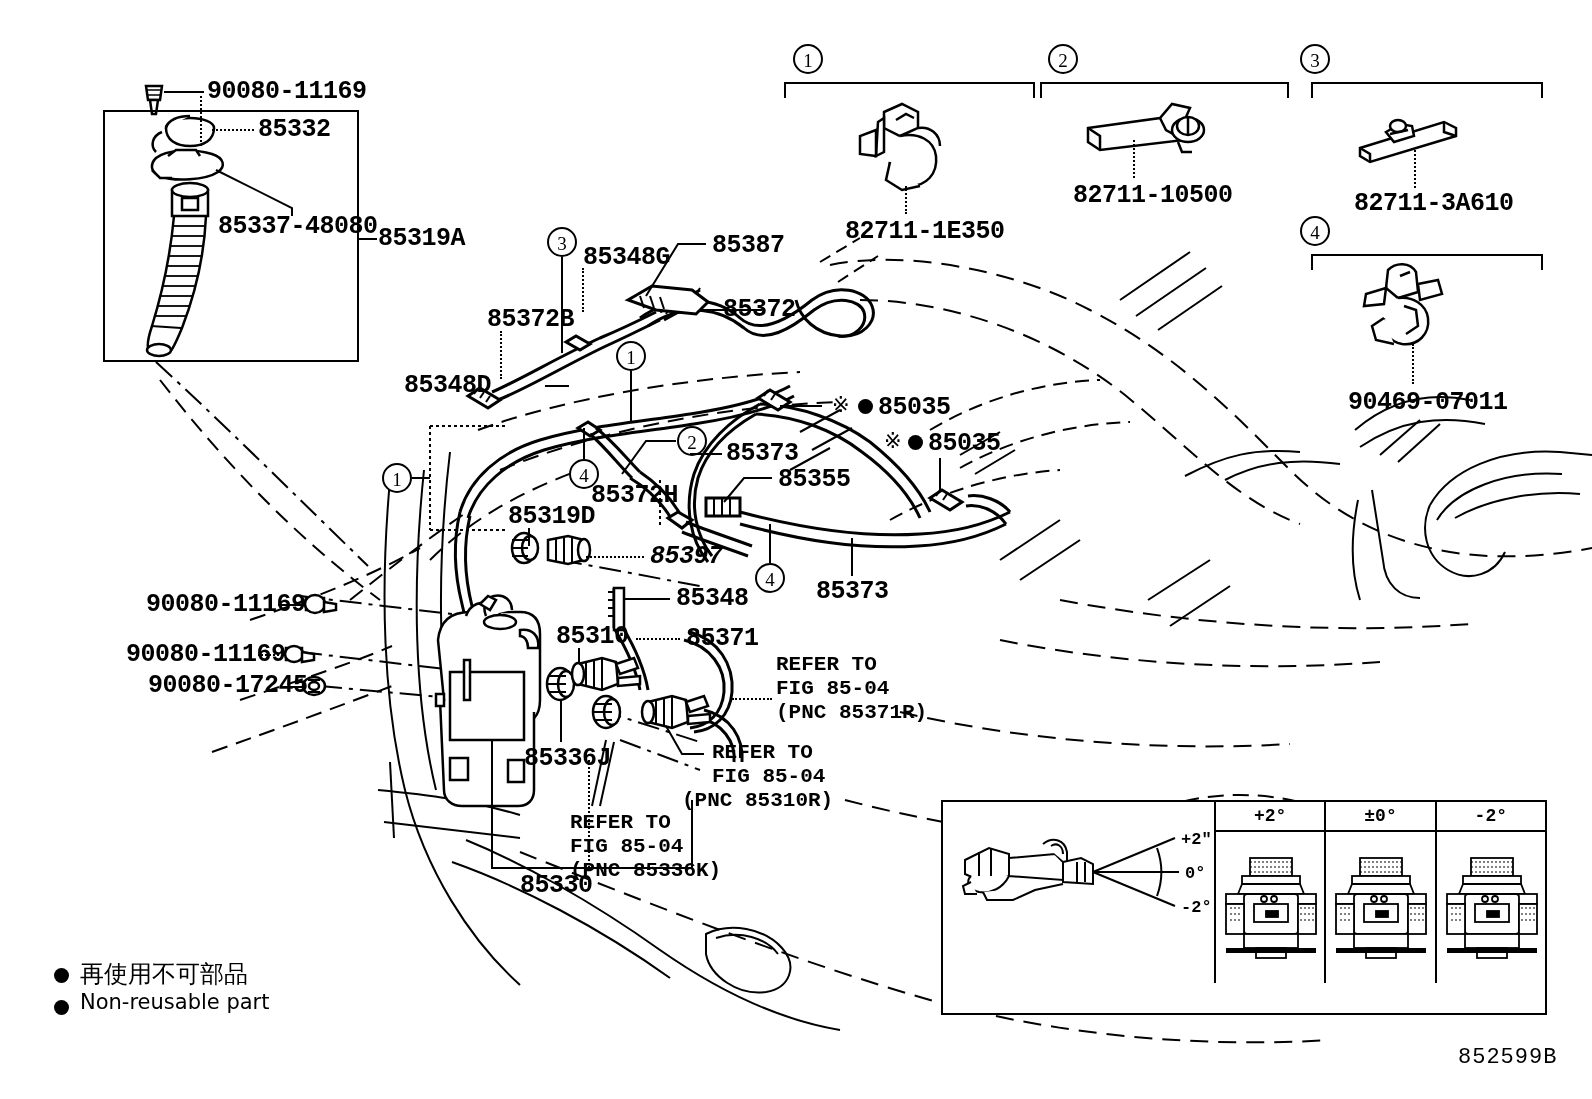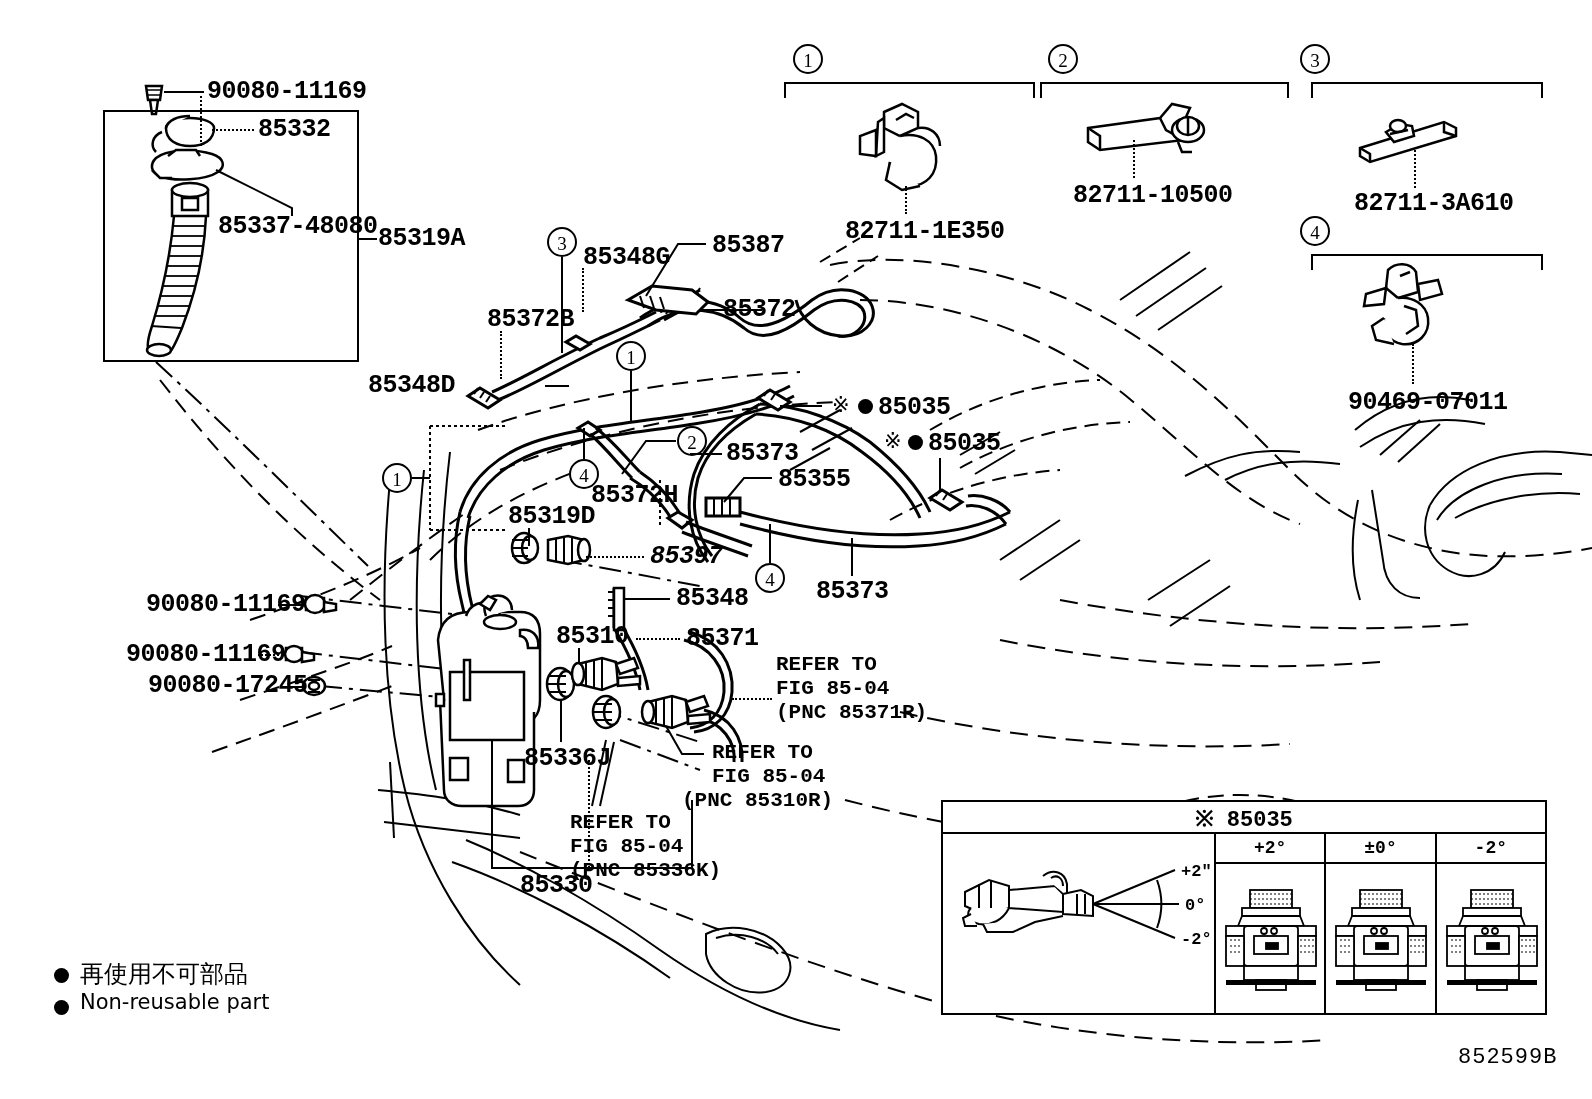--- a/index.html
+++ b/index.html
@@ -534,21 +534,21 @@
   <svg width="1592" height="1099">
     <path d="M706 244 L 678 244 L 646 296" fill="none" stroke="#000" stroke-width="2"></path>
   </svg>
 
   <div class="lbl" style="left:487px;top:306px;">85372B</div>
   <div class="dvln" style="left:500px;top:331px;height:48px;"></div>
 
   <div class="lbl" style="left:723px;top:296px;">85372</div>
   <div class="ln hln" style="left:700px;top:309px;width:62px;"></div>
 
-  <div class="lbl" style="left:368px;top:372px;">85348D</div>
+  <div class="lbl" style="left:404px;top:372px;">85348D</div>
   <div class="ln hln" style="left:545px;top:385px;width:24px;"></div>
 
   <div class="circ" style="left:616px;top:341px;">1</div>
   <div class="vln ln" style="left:630px;top:371px;height:50px;"></div>
 
   <div class="ln hln" style="left:780px;top:405px;width:42px;"></div>
   <div class="star" style="left:832px;top:395px;">※</div>
   <div class="dot" style="left:858px;top:399px;"></div>
   <div class="lbl" style="left:878px;top:394px;">85035</div>
 
@@ -645,21 +645,20 @@
     <path d="M592 806 L 606 740" fill="none" stroke="#000" stroke-width="2"></path>
     <path d="M600 806 L 614 742" fill="none" stroke="#000" stroke-width="2"></path>
   </svg>
 
   <div class="dot" style="left:54px;top:968px;"></div>
   <div class="jp" style="left:80px;top:958px;">再使用不可部品</div>
   <div class="dot" style="left:54px;top:1000px;"></div>
   <div class="en" style="left:80px;top:990px;text-align:right;">Non-reusable part</div>
 
   <div id="inset">
-    <div class="thead">※ 85035</div>
     <div class="tbody">
       <div class="cellA">
         <svg width="273" height="181">
           <g fill="#fff" stroke="#000" stroke-width="2">
 
             <path d="M22 58 L 46 46 L 66 52 L 66 74 L 44 82 L 22 72 Z"></path>
             <path d="M36 50 L 36 78 M48 47 L 48 80"></path>
             <path d="M66 56 L 112 52 L 120 60 L 120 78 L 66 74 Z"></path>
             <path d="M100 42 C 110 34 122 38 124 50 L 124 62"></path>
             <path d="M108 44 C 114 40 120 44 120 52"></path>

